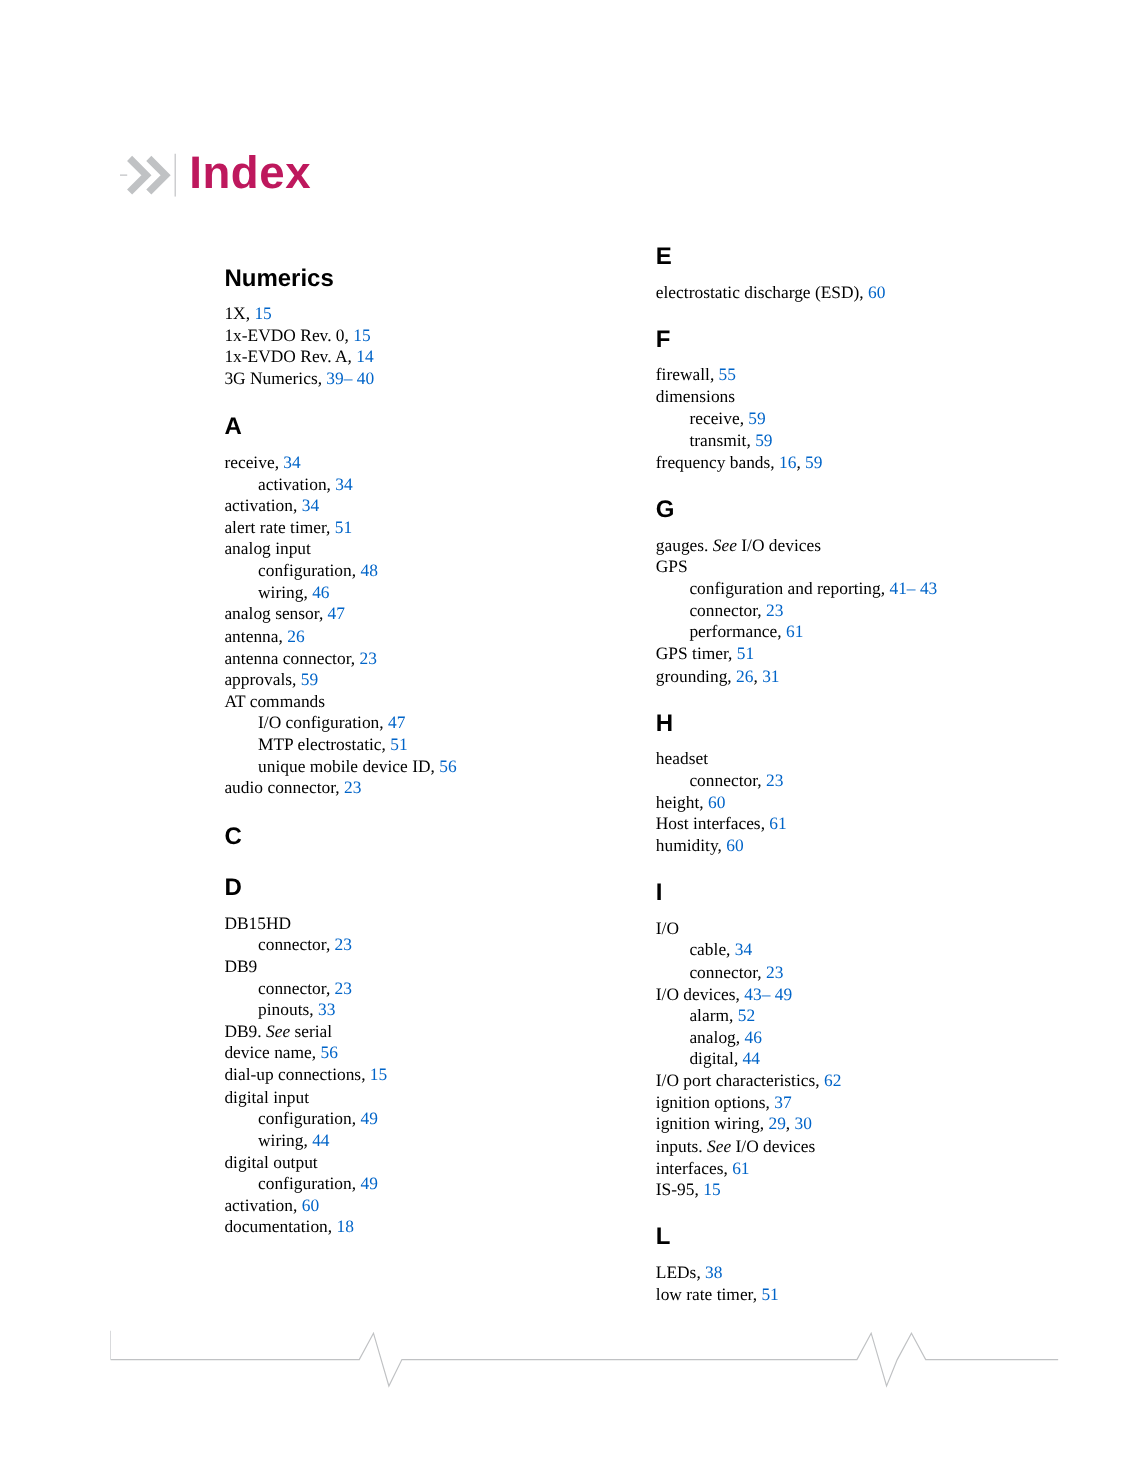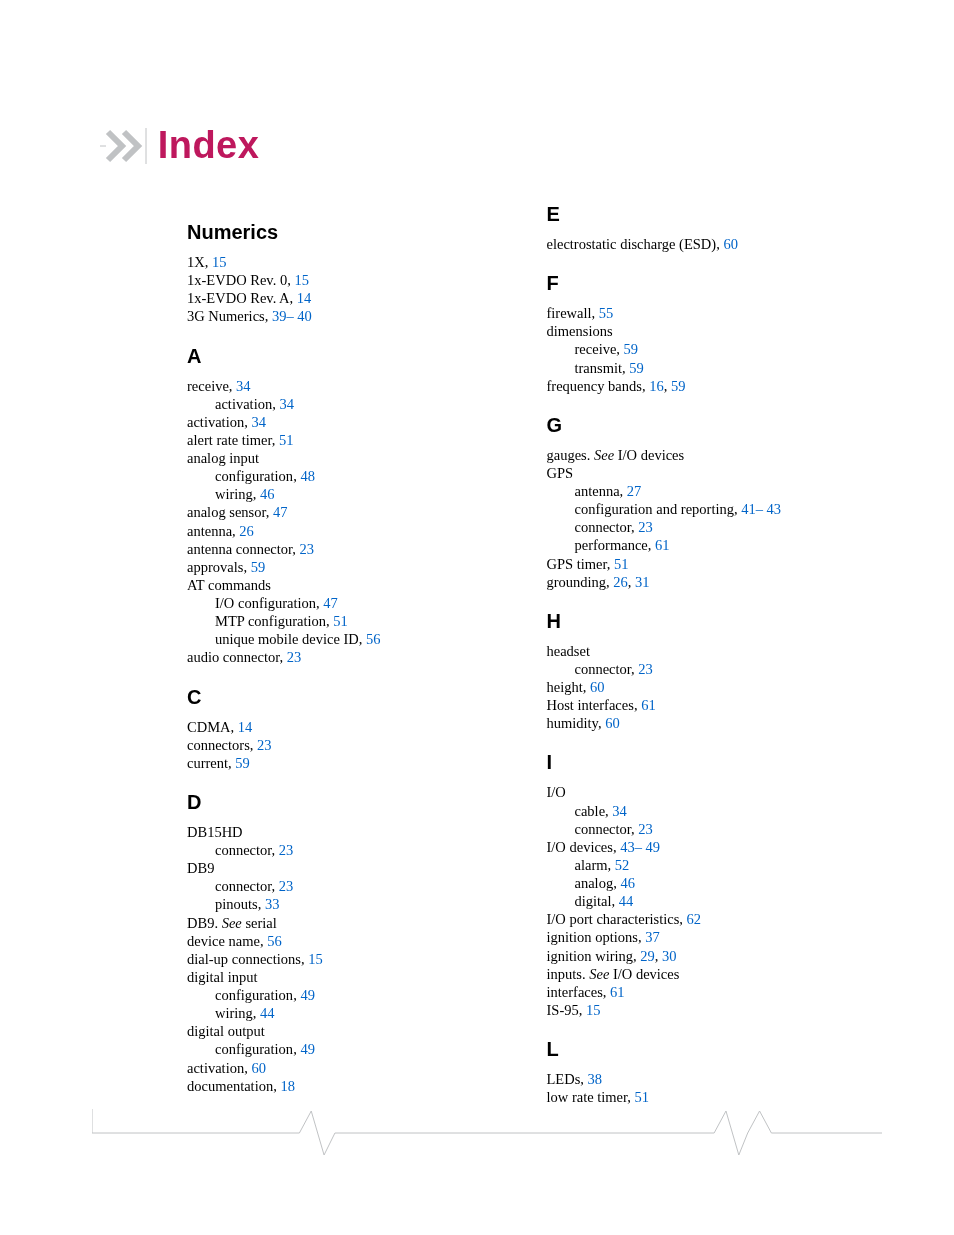--- a/index.html
+++ b/index.html
@@ -120,32 +120,27 @@
           <div class="entry"><span class="term">alert rate timer</span><span class="comma">,  </span><span class="page-link">51</span></div>
           <div class="entry"><span class="term">analog input</span></div>
           <div class="entry sub"><span class="term">configuration</span><span class="comma">,  </span><span class="page-link">48</span></div>
           <div class="entry sub"><span class="term">wiring</span><span class="comma">,  </span><span class="page-link">46</span></div>
           <div class="entry"><span class="term">analog sensor</span><span class="comma">,  </span><span class="page-link">47</span></div>
           <div class="entry"><span class="term">antenna</span><span class="comma">,  </span><span class="page-link">26</span></div>
           <div class="entry"><span class="term">antenna connector</span><span class="comma">,  </span><span class="page-link">23</span></div>
           <div class="entry"><span class="term">approvals</span><span class="comma">,  </span><span class="page-link">59</span></div>
           <div class="entry"><span class="term">AT commands</span></div>
           <div class="entry sub"><span class="term">I/O configuration</span><span class="comma">,  </span><span class="page-link">47</span></div>
-          <div class="entry sub"><span class="term">MTP configuration</span><span class="comma">,  </span><span class="page-link">51</span></div>
+          <div class="entry sub"><span class="term">MTP electrostatic</span><span class="comma">,  </span><span class="page-link">51</span></div>
           <div class="entry sub"><span class="term">unique mobile device ID</span><span class="comma">,  </span><span class="page-link">56</span></div>
           <div class="entry"><span class="term">audio connector</span><span class="comma">,  </span><span class="page-link">23</span></div>
         </div>
       </div>
       <div class="section">
         <h2 class="section-letter">C</h2>
-        <div class="entries">
-          <div class="entry"><span class="term">CDMA</span><span class="comma">,  </span><span class="page-link">14</span></div>
-          <div class="entry"><span class="term">connectors</span><span class="comma">,  </span><span class="page-link">23</span></div>
-          <div class="entry"><span class="term">current</span><span class="comma">,  </span><span class="page-link">59</span></div>
-        </div>
       </div>
       <div class="section">
         <h2 class="section-letter">D</h2>
         <div class="entries">
           <div class="entry"><span class="term">DB15HD</span></div>
           <div class="entry sub"><span class="term">connector</span><span class="comma">,  </span><span class="page-link">23</span></div>
           <div class="entry"><span class="term">DB9</span></div>
           <div class="entry sub"><span class="term">connector</span><span class="comma">,  </span><span class="page-link">23</span></div>
           <div class="entry sub"><span class="term">pinouts</span><span class="comma">,  </span><span class="page-link">33</span></div>
           <div class="entry"><span class="term">DB9</span><span>. </span><span class="xref">See</span><span> </span><span>serial</span></div>
@@ -174,21 +169,20 @@
           <div class="entry sub"><span class="term">receive</span><span class="comma">,  </span><span class="page-link">59</span></div>
           <div class="entry sub"><span class="term">transmit</span><span class="comma">,  </span><span class="page-link">59</span></div>
           <div class="entry"><span class="term">frequency bands</span><span class="comma">,  </span><span class="page-link">16</span><span class="comma">,  </span><span class="page-link">59</span></div>
         </div>
       </div>
       <div class="section">
         <h2 class="section-letter">G</h2>
         <div class="entries">
           <div class="entry"><span class="term">gauges</span><span>. </span><span class="xref">See</span><span> </span><span>I/O devices</span></div>
           <div class="entry"><span class="term">GPS</span></div>
-          <div class="entry sub"><span class="term">antenna</span><span class="comma">,  </span><span class="page-link">27</span></div>
           <div class="entry sub"><span class="term">configuration and reporting</span><span class="comma">,  </span><span class="page-link">41– 43</span></div>
           <div class="entry sub"><span class="term">connector</span><span class="comma">,  </span><span class="page-link">23</span></div>
           <div class="entry sub"><span class="term">performance</span><span class="comma">,  </span><span class="page-link">61</span></div>
           <div class="entry"><span class="term">GPS timer</span><span class="comma">,  </span><span class="page-link">51</span></div>
           <div class="entry"><span class="term">grounding</span><span class="comma">,  </span><span class="page-link">26</span><span class="comma">,  </span><span class="page-link">31</span></div>
         </div>
       </div>
       <div class="section">
         <h2 class="section-letter">H</h2>
         <div class="entries">

